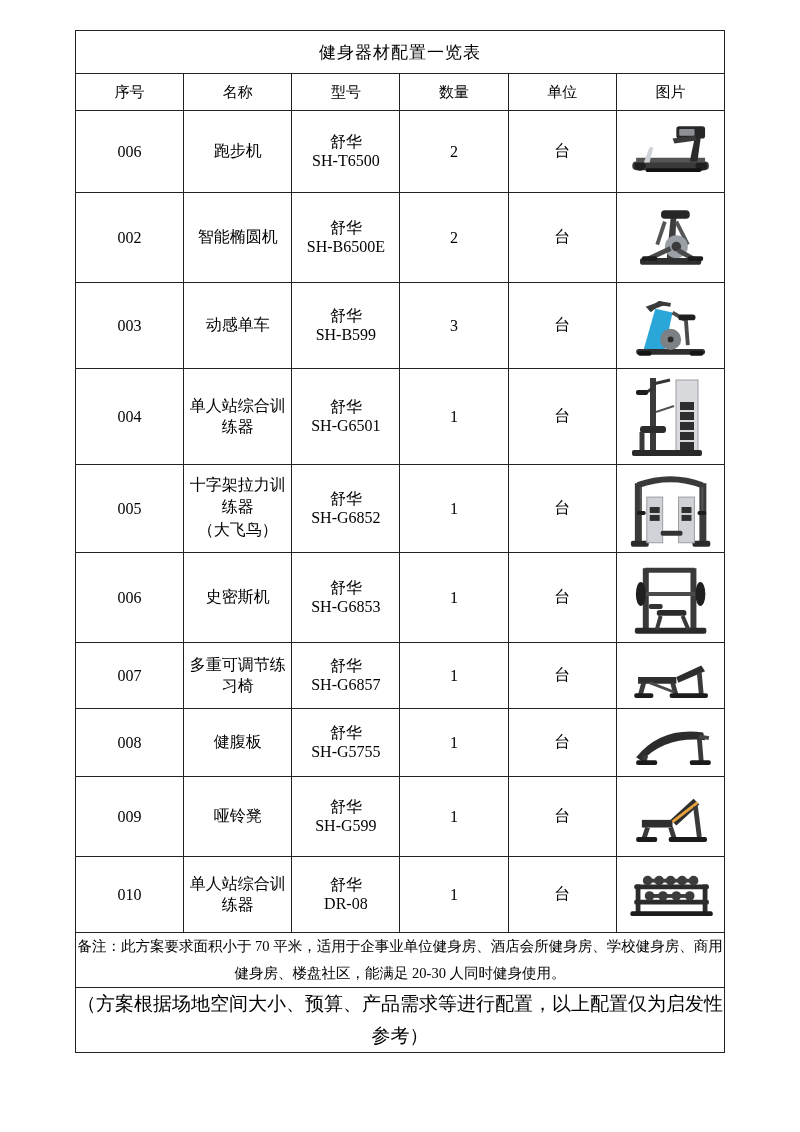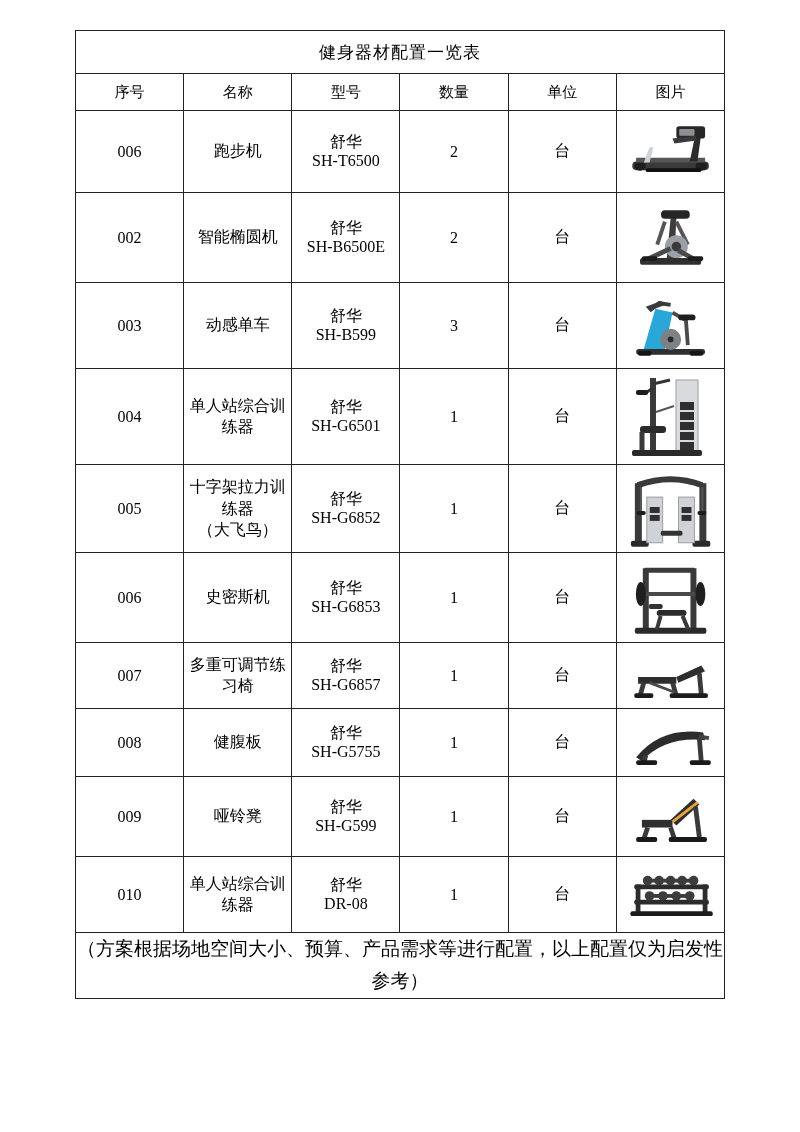--- a/index.html
+++ b/index.html
@@ -48,21 +48,21 @@
   .col-no    { width: 64px; }
   .col-name  { width: 136px; }
   .col-model { width: 166px; }
   .col-qty   { width: 66px; }
   .col-unit  { width: 52px; }
   .col-img   { width: 166px; }
 
   .model-brand { line-height: 1.15; }
   .model-code  { line-height: 1.15; margin-top: 0; }
 
-  .name-two-line .l1 { line-height: 1.35; }
+  .name-two-line .l1 { line-height: 1.35; font-family: Liberation Mono, monospace; }
   .name-two-line .l2 { line-height: 1.35; }
 
   .img-cell { padding: 4px 0; }
   .img-box {
     width: 100%;
     height: 100%;
     display: flex;
     align-items: center;
     justify-content: center;
   }
@@ -380,17 +380,22 @@
                 <circle cx="62" cy="30" r="5"></circle>
                   <circle cx="76" cy="30" r="5"></circle>
                 <rect x="32" y="28" width="46" height="4"></rect>
               </g>
             </svg>
           </div>
         </td>
       </tr>
 
       <tr>
+        <td class="note-cell" colspan="6">
+          <span>备注：</span><span>此方案要求面积小于 70 平米，适用于企事业单位健身房、酒店会所健身房、学校健身房、商用健身房、楼盘社区，能满足 20-30 人同时健身使用。</span>
+        </td>
+      </tr>
+      <tr>
         <td class="note-cell2" colspan="6">（方案根据场地空间大小、预算、产品需求等进行配置，以上配置仅为启发性参考）</td>
       </tr>
     </tbody>
   </table>
 </div>
 
 </body></html>

